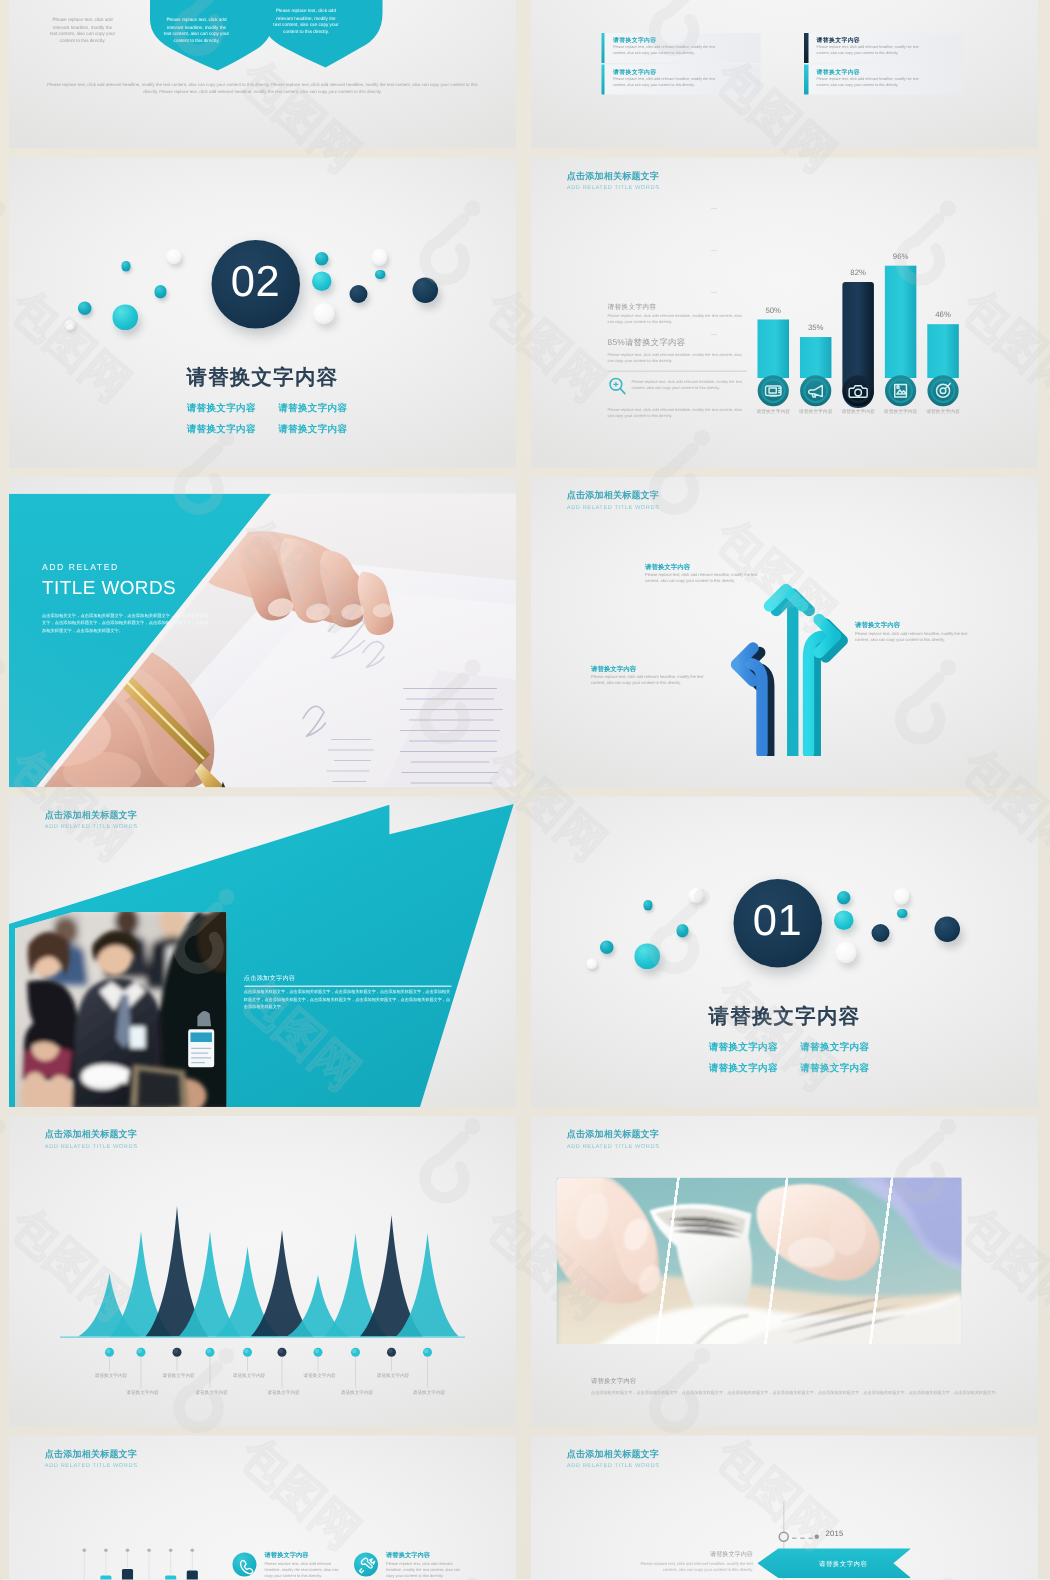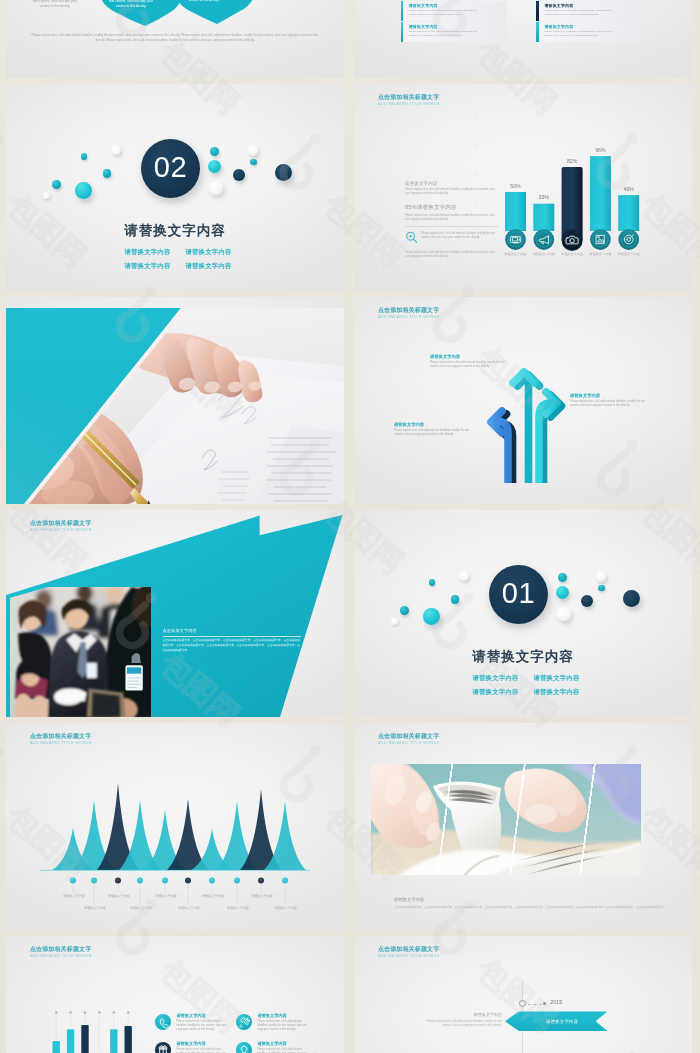--- a/index.html
+++ b/index.html
@@ -4,21 +4,21 @@
 <title>PPT Template Preview</title>
 <style>
   html,body{margin:0;padding:0;}
   body{width:700px;height:1053px;overflow:hidden;
     background:#eae6dc;
     font-family:"Liberation Sans",sans-serif;-webkit-font-smoothing:antialiased;}
   .page{position:relative;width:700px;height:1053px;
     background:linear-gradient(155deg,#ece8dc 0%,#eae6dc 45%,#e8e4da 100%);}
   .slide{position:absolute;width:338px;height:207px;overflow:hidden;
     background:
-      radial-gradient(ellipse 78% 72% at 50% 40%,#f6f6f6 0%,#f2f2f2 38%,#ebebeb 68%,#e3e3e2 100%);}
+      radial-gradient(ellipse 78% 72% at 50% 40%,#f6f6f6 0%,#f2f2f2 38%,#ebebeb 68%,#e3e3e2 100%); margin-top: 21px;}
   .c1{left:6px}
   .c2{left:354px}
   .r0{top:-129px}
   .r1{top:84px}
   .r2{top:297px}
   .r3{top:510px}
   .r4{top:723px}
   .r5{top:936px}
 
   
@@ -413,20 +413,25 @@
 
         <path d="M60,100 L134,174 l-7,7 L53,107 Z" fill="url(#spPenG)"></path>
         <path d="M56,103 L130,177" fill="none" stroke="#fdf4c8" stroke-width="1.6" opacity=".85"></path>
         <path d="M128,180 l16,16 l-2,10 l-4,1 l-14,-22 z" fill="url(#spPenG)"></path>
         <path d="M141,200 l1.5,-8 l3,7 z" fill="#2e2e2e"></path>
         <path d="M50,92 L64,106 l-5,5 L45,97 Z" fill="#eadc9d"></path>
       </svg>
     </div>
     <div class="tritealbig"></div>
     <div class="triedge"></div>
+    <div class="sptext">
+      <div class="spen">ADD RELATED</div>
+      <div class="spbig">TITLE WORDS</div>
+      <div class="spbody">点击添加相关文字，点击添加相关标题文字，点击添加相关标题文字，点击添加相关标题文字，点击添加相关标题文字，点击添加相关标题文字，点击添加相关标题文字，点击添加相关标题文字，点击添加相关标题文字。</div>
+    </div>
   </div>
 
   <div class="slide c2 r2">
     <div class="sttl">
       <div class="cn">点击添加相关标题文字</div>
       <div class="en">ADD RELATED TITLE WORDS</div>
     </div>
     <div class="arrowsvg">
       <svg width="86" height="124" viewBox="0 0 86 124">
         <defs>

